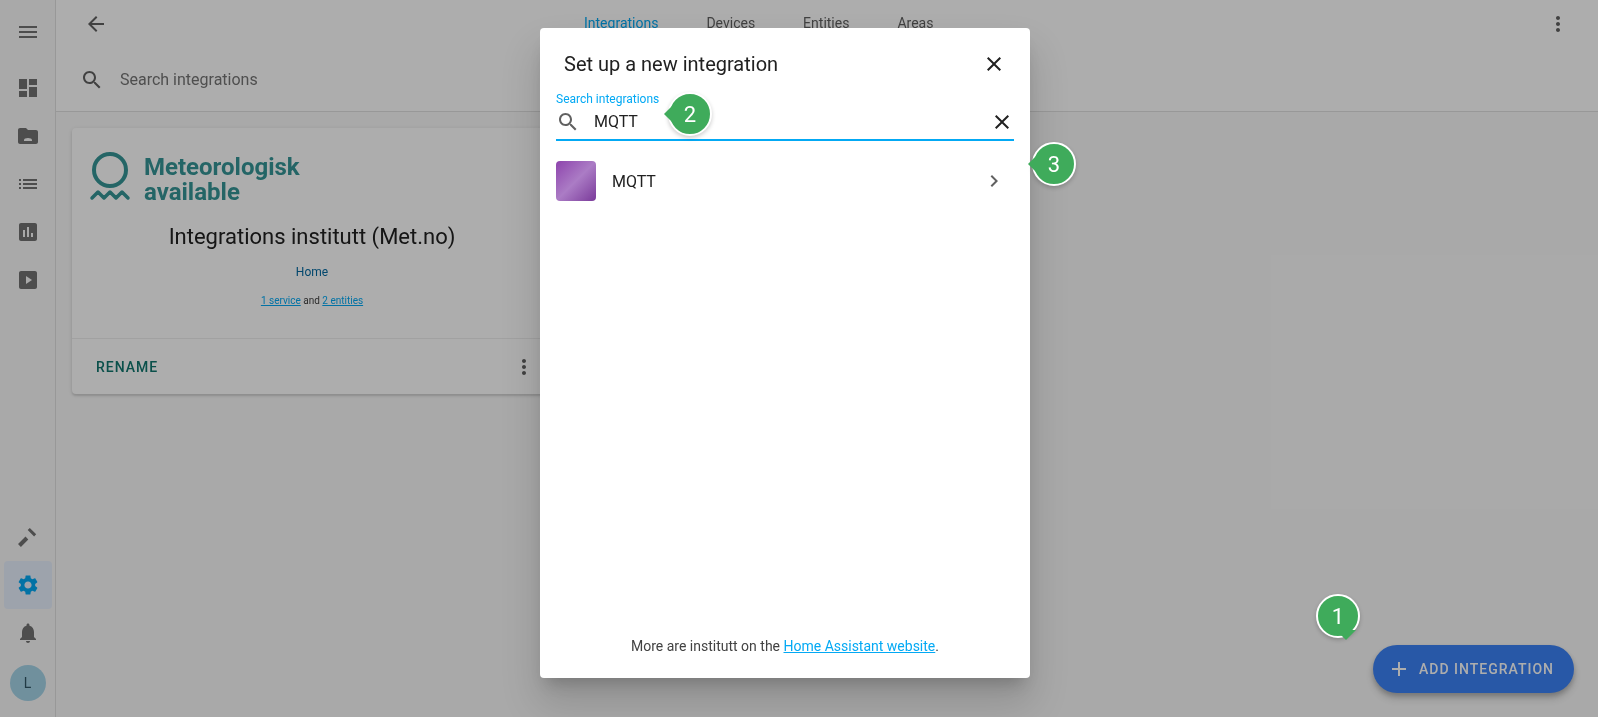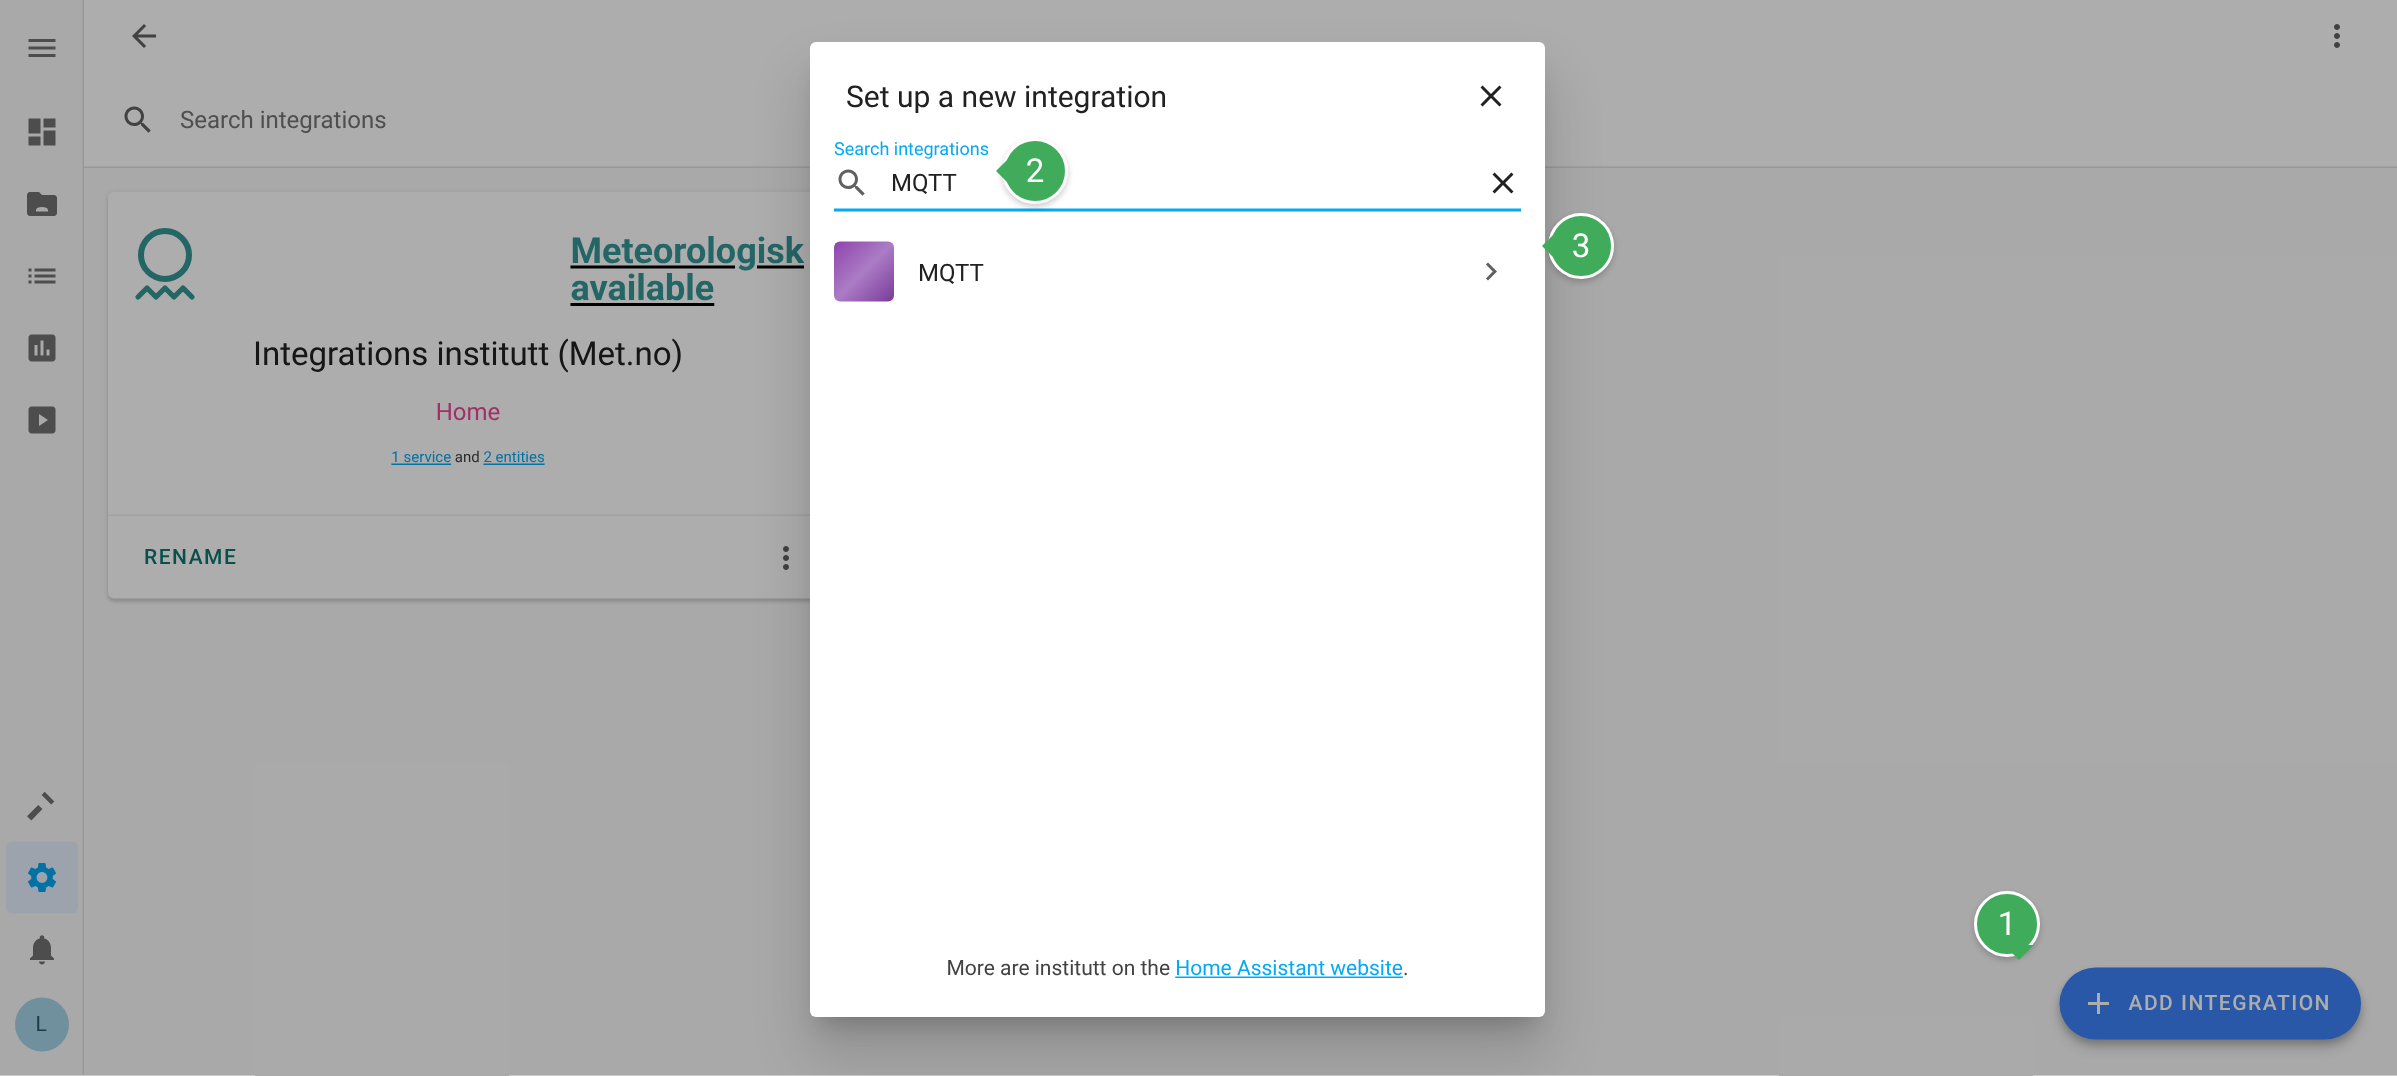--- a/index.html
+++ b/index.html
@@ -138,43 +138,43 @@
       border-radius: 4px;
       box-shadow: 0 2px 2px rgba(0,0,0,0.1), 0 1px 5px rgba(0,0,0,0.12);
     }
     .card-body {
       padding: 16px;
       text-align: center;
     }
     .card-logo {
       display: flex;
       align-items: center;
-      justify-content: space-between;
+      justify-content: flex-start;
+      gap: 12px;
       padding: 8px 0 16px;
-      text-decoration: underline;
     }
     .weather-icon-svg {
       color: #359697;
     }
     .logo-text {
       font-size: 24px;
       font-weight: 700;
       color: #359697;
       text-align: left;
       line-height: 1.05;
     }
     .card-title {
       font-size: 22px;
       color: #212121;
       margin-bottom: 16px;
       font-weight: 400;
     }
     .card-subtitle {
-      font-size: 16px;
-      color: #ec4899;
+      font-size: 12px;
+      color: #0369a1;
       margin-bottom: 16px;
     }
     .card-links {
       font-size: 10px;
       color: #424242;
       margin-bottom: 16px;
     }
     .card-links a {
       color: #03a9f4;
       text-decoration: underline;
@@ -399,20 +399,26 @@
       <span>L</span>
     </div>
   </div>
 </div>
 
 <div class="header">
   <div class="back-icon">
     <svg width="24" height="24" viewBox="0 0 24 24" fill="currentColor">
         <path d="M20 11H7.83l5.59-5.59L12 4l-8 8 8 8 1.41-1.41L7.83 13H20v-2z"></path>
       </svg>
+  </div>
+  <div class="tabs">
+    <div class="tab active">Integrations</div>
+    <div class="tab">Devices</div>
+    <div class="tab">Entities</div>
+    <div class="tab">Areas</div>
   </div>
   <div class="header-more">
     <svg width="24" height="24" viewBox="0 0 24 24" fill="currentColor">
         <path d="M12 8c1.1 0 2-.9 2-2s-.9-2-2-2-2 .9-2 2 .9 2 2 2zm0 2c-1.1 0-2 .9-2 2s.9 2 2 2 2-.9 2-2-.9-2-2-2zm0 6c-1.1 0-2 .9-2 2s.9 2 2 2 2-.9 2-2-.9-2-2-2z"></path>
       </svg>
   </div>
 </div>
 
 <div class="search-bar">
   <svg width="24" height="24" viewBox="0 0 24 24" fill="#616161">

